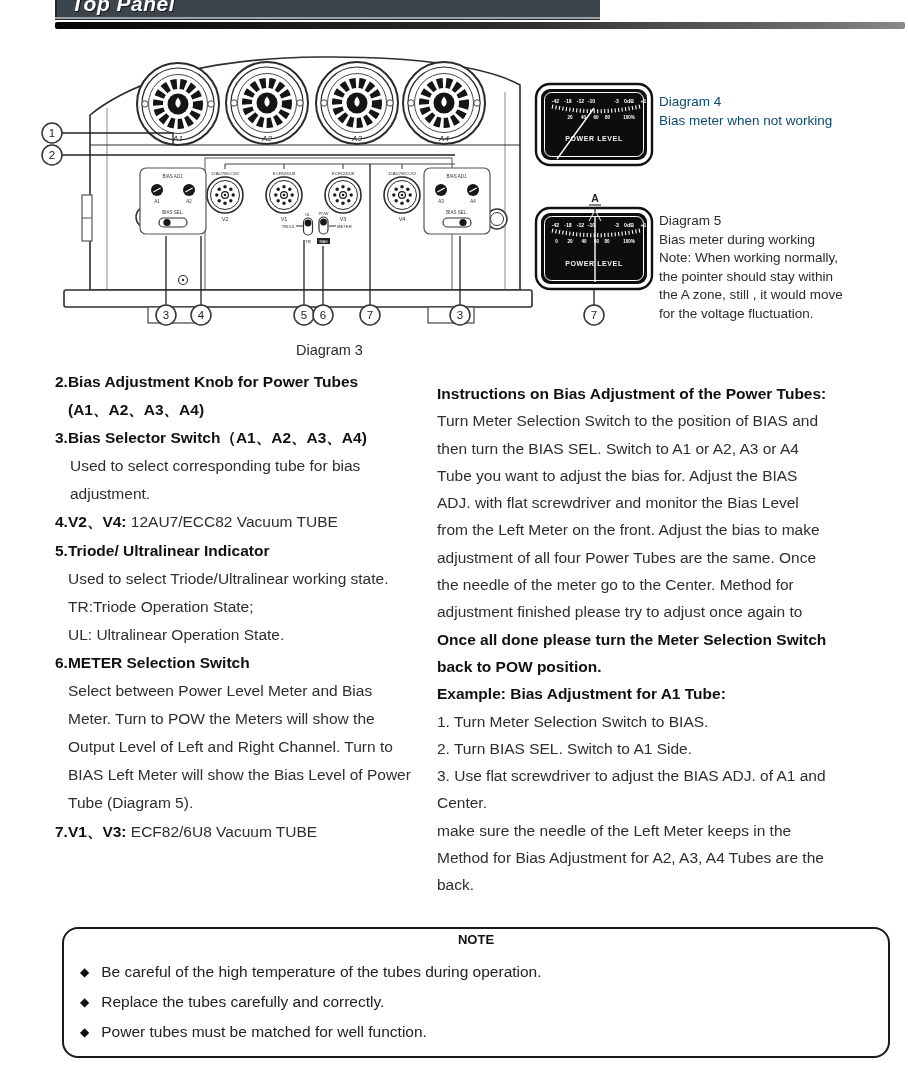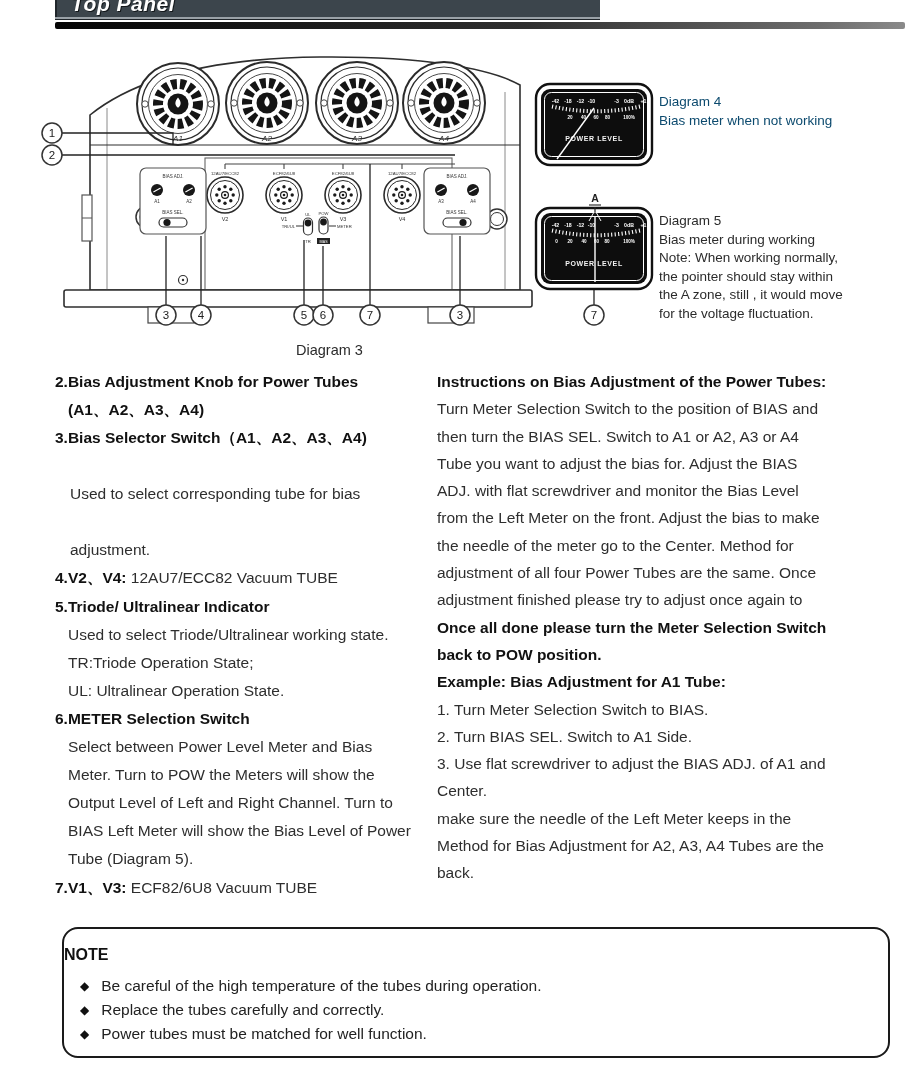--- a/index.html
+++ b/index.html
@@ -25,33 +25,33 @@
     border-radius:2px;
   }
   .diagram-svg{ position:absolute; left:0; top:40px; }
   
   .cap-d3{ position:absolute; left:296px; top:336px; font-size:14.5px; color:#2b2b2b;margin-top:6px; }
   .cap-d4{ position:absolute; left:659px; top:92px; font-size:13.5px; line-height:19px; color:#0c4a6e; }
   .cap-d5{ position:absolute; left:659px; top:212px; font-size:13.5px; line-height:18.6px; color:#2b2b2b; }
   
   .left-col{ position:absolute; left:55px; top:368px; width:392px; font-size:15.5px; }
   .left-col .ln{ line-height:28.1px; height:28.1px; white-space:nowrap; }
-  .right-col{ position:absolute; left:437px; top:368px; width:445px; font-size:15.5px; }
+  .right-col{ position:absolute; left:437px; top:380px; width:445px; font-size:15.5px; }
   .right-col .ln{ line-height:27.3px; height:27.3px; white-space:nowrap; }
   .b{ font-weight:bold; color:#111; }
   .ind1{ padding-left:13px; }
-  .ind2{ padding-left:15px;margin-top:28px; }
+  .ind2{ padding-left:15px; }
   
   .note-box{
     position:absolute; left:62px; top:927px; width:828px; height:131px;
     border:2px solid #1a1a1a; border-radius:16px; background:#fff;
   }
-  .note-title{ margin-top:17px; font-weight:bold; font-size:16px; color:#111; }
+  .note-title{ margin-top:3px; text-align:center; font-weight:bold; font-size:13px; color:#111; }
   .note-list{ margin-top:10px; padding-left:16px; }
-  .note-item{ line-height:24px; font-size:15.5px; white-space:nowrap; color:#222; }
+  .note-item{ line-height:29px; font-size:15.5px; white-space:nowrap; color:#222; }
   .blt{ font-size:12px; margin-right:12px; vertical-align:1px; color:#111; }
 </style>
 </head>
 <body>
 
 <div class="banner">
   <span class="banner-text">Top Panel</span>
 </div>
 <div class="stripe"></div>
 
@@ -331,22 +331,22 @@
   <div class="ln"><span class="b">7.V1、V3:</span><span> ECF82/6U8 Vacuum TUBE</span></div>
 </div>
 
 <div class="right-col">
   <div class="ln b">Instructions on Bias Adjustment of the Power Tubes:</div>
   <div class="ln">Turn Meter Selection Switch to the position of BIAS and</div>
   <div class="ln">then turn the BIAS SEL. Switch to A1 or A2, A3 or A4</div>
   <div class="ln">Tube you want to adjust the bias for. Adjust the BIAS</div>
   <div class="ln">ADJ. with flat screwdriver and monitor the Bias Level</div>
   <div class="ln">from the Left Meter on the front. Adjust the bias to make</div>
+  <div class="ln">adjustment of all four Power Tubes are the same. Once</div>
   <div class="ln">the needle of the meter go to the Center. Method for</div>
-  <div class="ln">adjustment of all four Power Tubes are the same. Once</div>
   <div class="ln">adjustment finished please try to adjust once again to</div>
   <div class="ln b">Once all done please turn the Meter Selection Switch</div>
   <div class="ln b">back to POW position.</div>
   <div class="ln b">Example: Bias Adjustment for A1 Tube:</div>
   <div class="ln">1. Turn Meter Selection Switch to BIAS.</div>
   <div class="ln">2. Turn BIAS SEL. Switch to A1 Side.</div>
   <div class="ln">3. Use flat screwdriver to adjust the BIAS ADJ. of A1 and</div>
   <div class="ln">Center.</div>
   <div class="ln">make sure the needle of the Left Meter keeps in the</div>
   <div class="ln">Method for Bias Adjustment for A2, A3, A4 Tubes are the</div>

